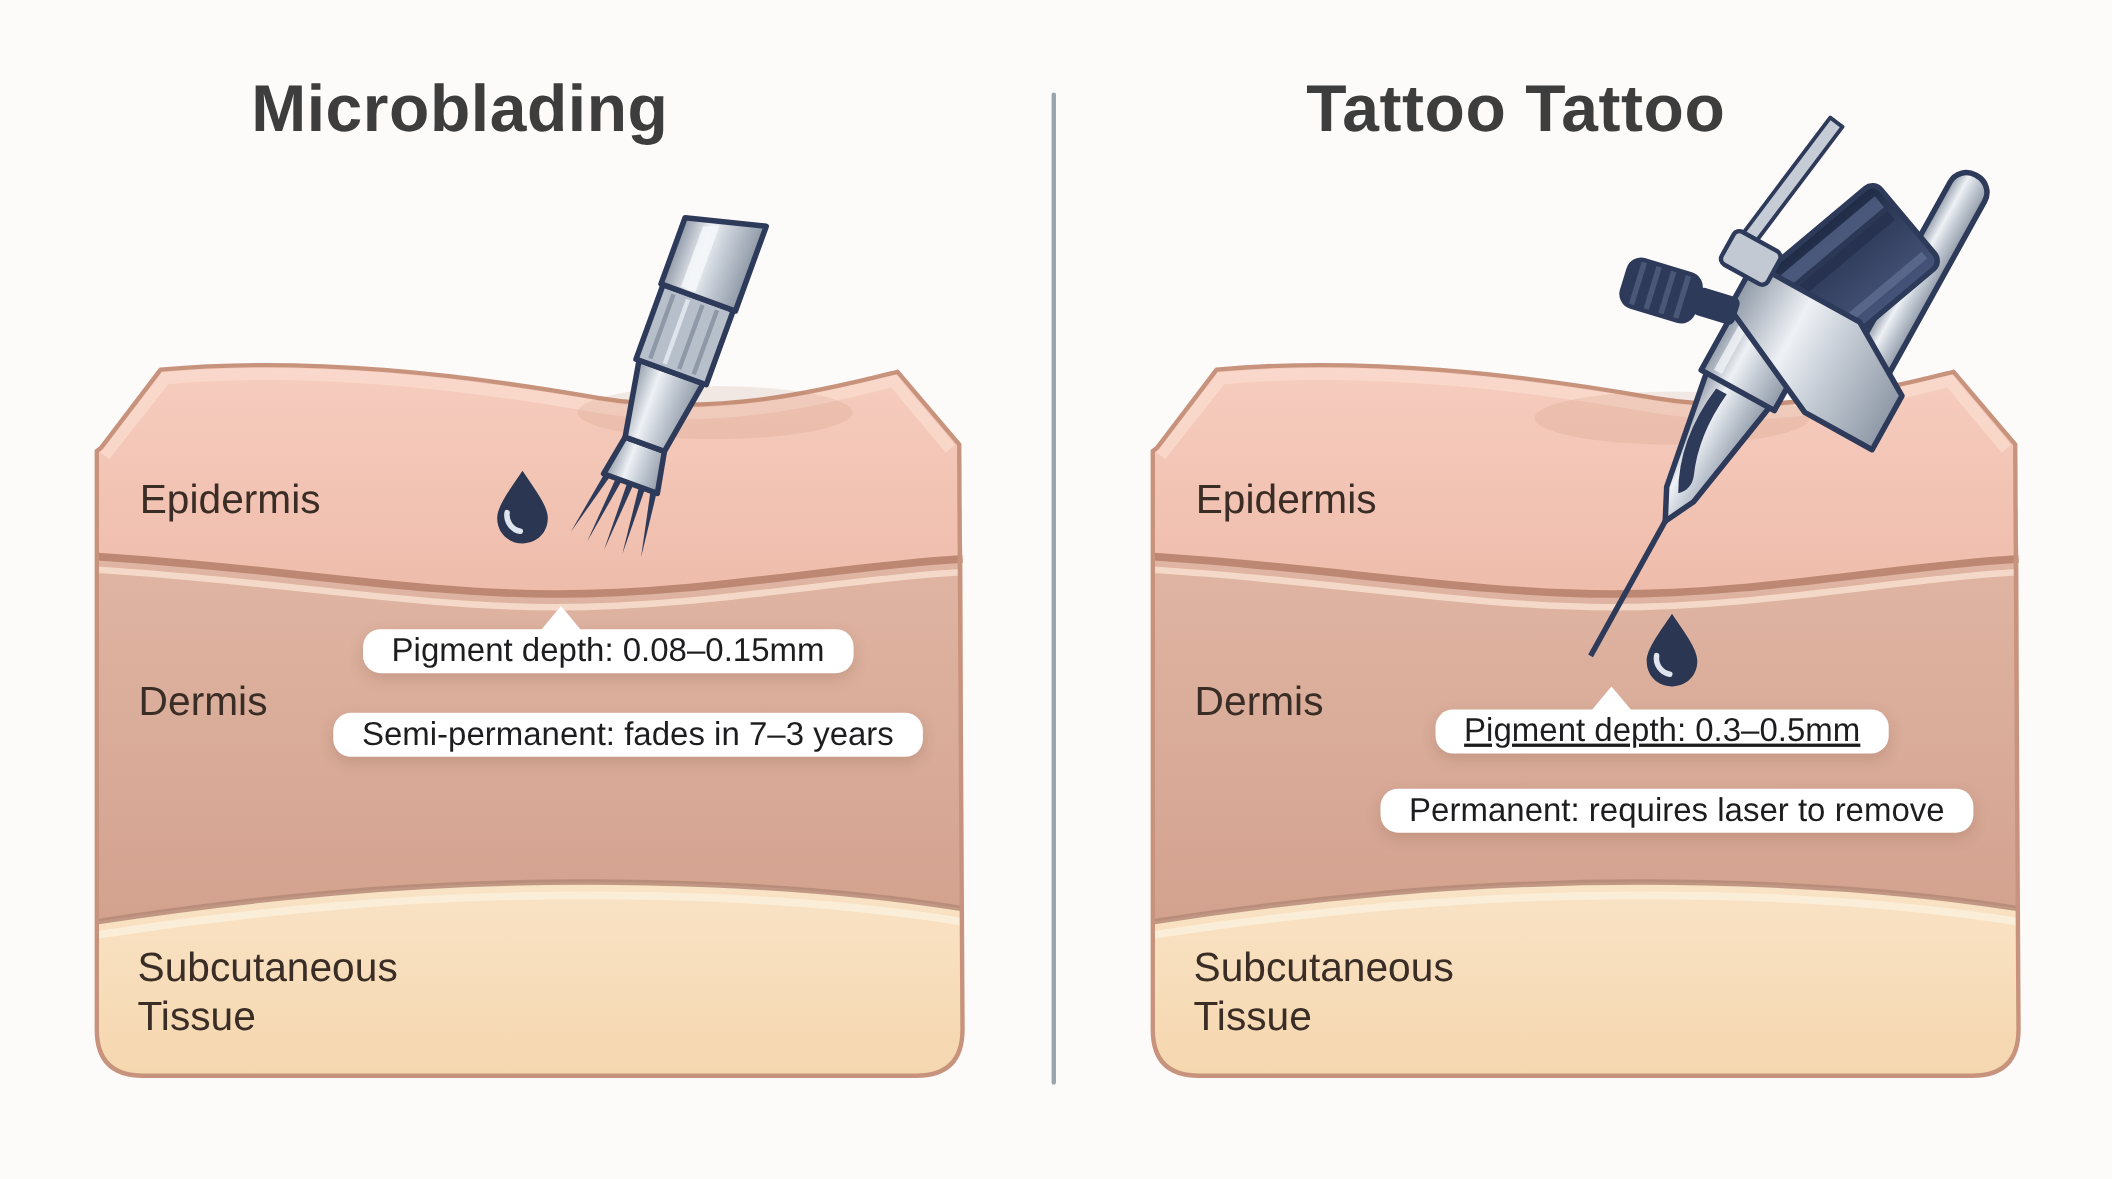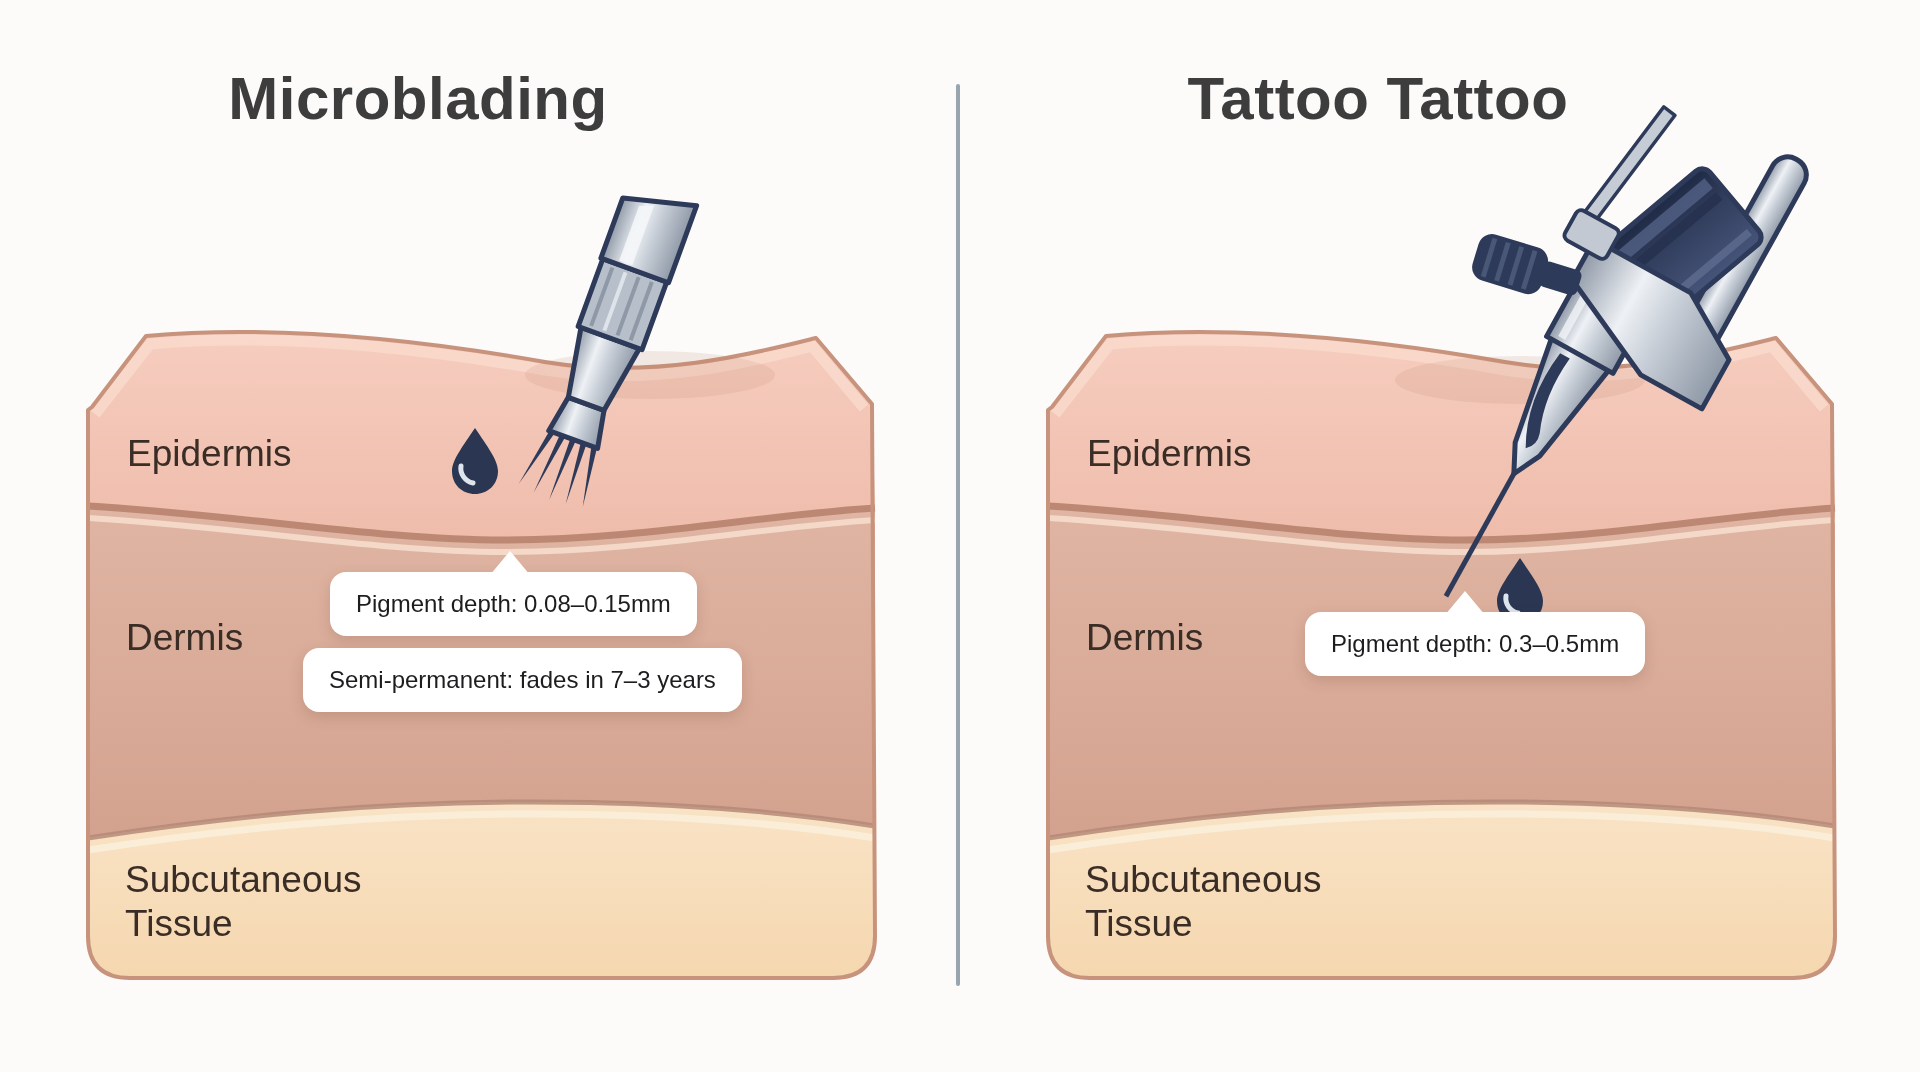--- a/index.html
+++ b/index.html
@@ -9,28 +9,28 @@
   .panel{position:absolute;top:0;width:836px;height:1072px;}
   .panel.right{left:960px;}
   .panel-title{position:absolute;top:64px;left:0;width:100%;margin:0;text-align:center;
     font-size:60px;font-weight:700;letter-spacing:.5px;color:#3d3d3d;}
   .divider{position:absolute;left:956px;top:84px;width:4px;height:902px;background:#8695a0;
     border-radius:2px;opacity:.85;}
   .layer-label{position:absolute;font-size:37px;color:#3a2d26;line-height:1.18;}
   .lbl-epidermis{left:127px;top:432px;}
   .lbl-dermis{left:126px;top:616px;}
   .lbl-sub{left:125px;top:858px;width:300px;}
-  .callout{position:absolute;background:#fff;border-radius:16px;padding:18px 26px;
-    font-size:24px;color:#1d1d1f;box-shadow:0 5px 14px rgba(95,60,40,.18);white-space:nowrap;}
+  .callout{position:absolute;background:#fff;border-radius:16px;padding:3px 26px;
+    font-size:30px;color:#1d1d1f;box-shadow:0 5px 14px rgba(95,60,40,.18);white-space:nowrap;}
   .pointer{position:absolute;top:-21px;width:0;height:0;border-left:20px solid transparent;
     border-right:20px solid transparent;border-bottom:24px solid #fff;}
   .left .co-depth{left:330px;top:572px;}
   .left .co-depth .pointer{left:160px;}
   .left .co-perm{left:303px;top:648px;}
-  .right .co-depth{left:345px;top:612px;}
+  .right .co-depth{left:345px;top:645px;text-decoration:underline;}
   .right .co-depth .pointer{left:140px;}
   .right .co-perm{left:295px;top:717px;}
 </style>
 </head>
 <body>
 
 <div class="canvas">
 
   <svg class="bg-svg" width="1920" height="1072" viewBox="0 0 1920 1072">
     <defs>
@@ -163,15 +163,18 @@
 
   <section class="panel right">
     <h1 class="panel-title">Tattoo Tattoo</h1>
     <div class="layer-label lbl-epidermis">Epidermis</div>
     <div class="layer-label lbl-dermis">Dermis</div>
     <div class="layer-label lbl-sub">Subcutaneous Tissue</div>
     <div class="callout co-depth">
       <span class="pointer"></span>
       <span>Pigment depth: 0.3–0.5mm</span>
     </div>
+    <div class="callout co-perm">
+      <span>Permanent: requires laser to remove</span>
+    </div>
   </section>
 
 </div>
 
 </body></html>

